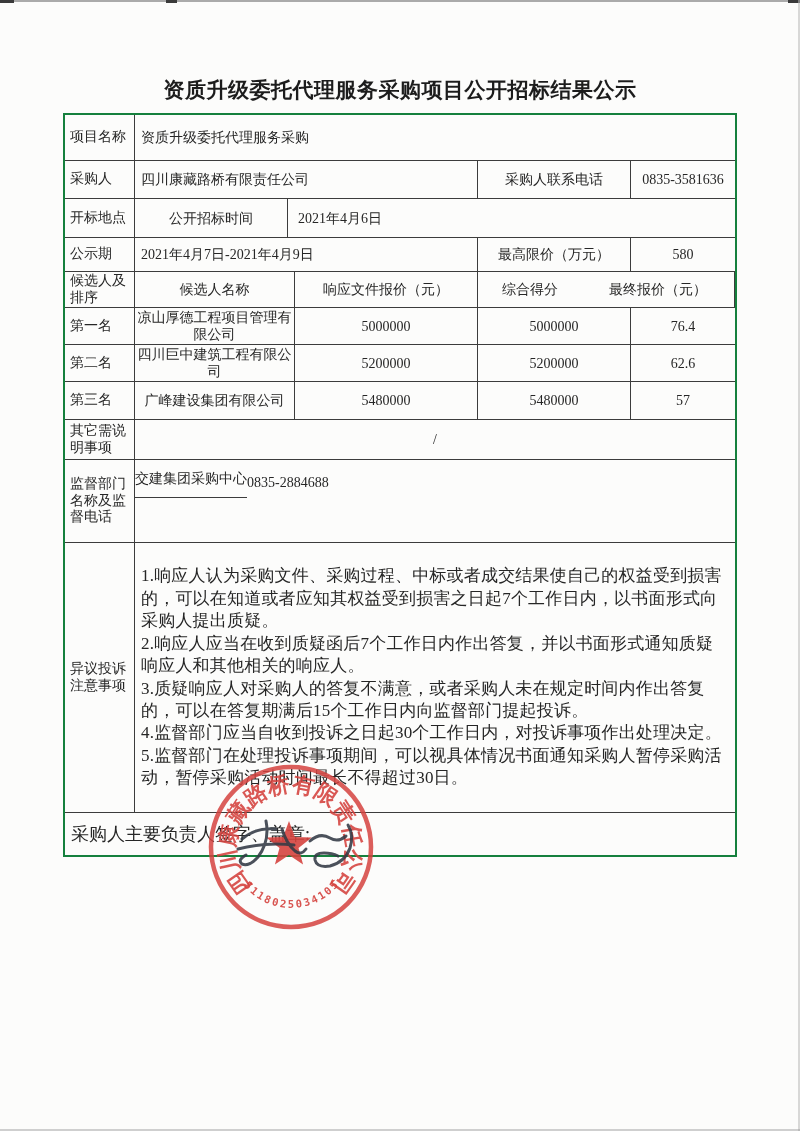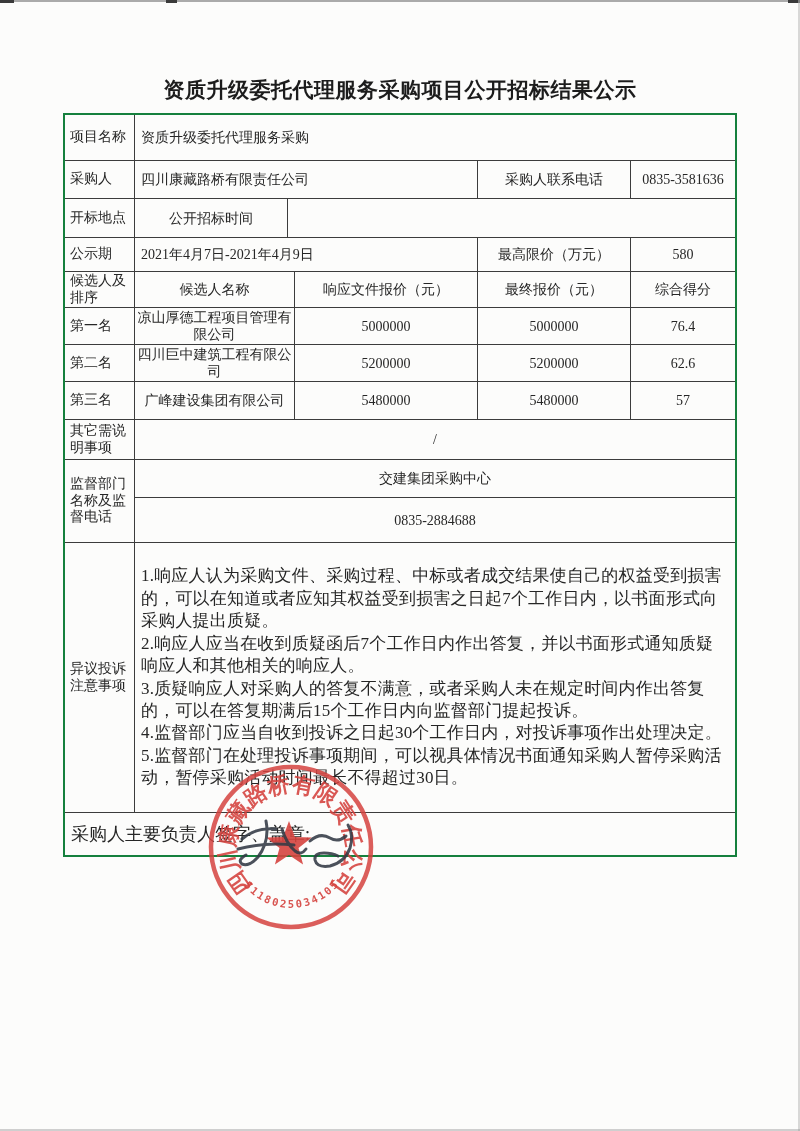--- a/index.html
+++ b/index.html
@@ -31,21 +31,21 @@
     box-sizing:border-box;border-right:1px solid var(--line);
     display:flex;align-items:center;word-break:break-all;line-height:17px;
   }
   .td.no-r{border-right:none;}
   .td.center{justify-content:center;text-align:center;}
   .td.left{padding-left:6px;padding-right:20px;}
   .label{width:70px;padding:0 3px 0 5px;line-height:16.5px;}
   .w-b{width:343px;} .w-c{width:153px;} .w-d{width:104px;}
   .w-b1{width:160px;} .w-b2{width:183px;}
   .grow{flex:1;}
-  .stack{flex:1;display:flex;flex-direction:column;box-sizing:border-box;}
+  .stack{flex:1;display:flex;flex-direction:row;box-sizing:border-box;}
   .stack .sub{border-right:none;}
   .sub-top{border-bottom:1px solid var(--line);}
   .objection{
     flex:1;display:flex;flex-direction:column;justify-content:center;
     padding:6px 8px 6px 6px;box-sizing:border-box;
   }
   .objection p{margin:0;font-size:17px;line-height:22.4px;letter-spacing:.2px;word-break:break-all;}
 
   
   .stamp{position:absolute;left:196px;top:757px;width:190px;height:190px;}
@@ -84,35 +84,36 @@
     <div class="tr" style="height:38px">
       <div class="td label">采购人</div>
       <div class="td left w-b">四川康藏路桥有限责任公司</div>
       <div class="td center w-c">采购人联系电话</div>
       <div class="td center w-d no-r">0835-3581636</div>
     </div>
 
     <div class="tr" style="height:39px">
       <div class="td label">开标地点</div>
       <div class="td center w-c">公开招标时间</div>
+      <div class="td center w-d no-r">2021年4月6日</div>
     </div>
 
     <div class="tr" style="height:34px">
       <div class="td label">公示期</div>
       <div class="td left w-b">2021年4月7日-2021年4月9日</div>
       <div class="td center w-c">最高限价（万元）</div>
       <div class="td center w-d no-r">580</div>
     </div>
 
     <div class="tr" style="height:36px">
       <div class="td label">候选人及排序</div>
       <div class="td center w-b1">候选人名称</div>
       <div class="td center w-b2">响应文件报价（元）</div>
+      <div class="td center w-d no-r">综合得分</div>
       <div class="td center w-c">最终报价（元）</div>
-      <div class="td center w-d no-r">综合得分</div>
     </div>
 
     <div class="tr" style="height:37px">
       <div class="td label">第一名</div>
       <div class="td center w-b1">凉山厚德工程项目管理有限公司</div>
       <div class="td center w-b2">5000000</div>
       <div class="td center w-c">5000000</div>
       <div class="td center w-d no-r">76.4</div>
     </div>
 

